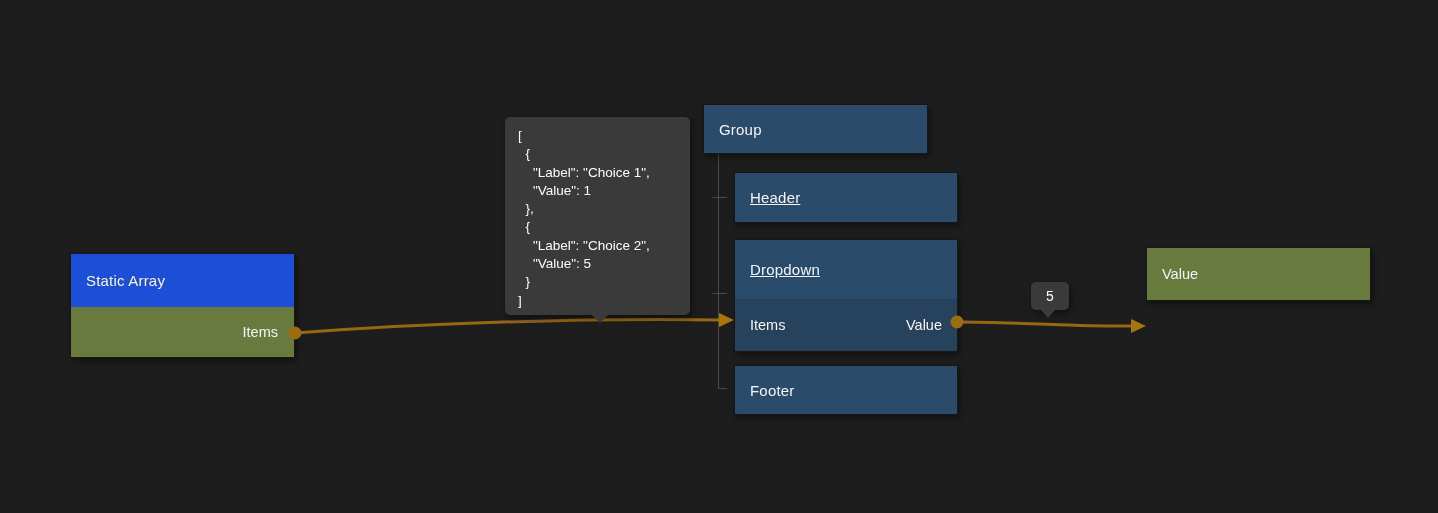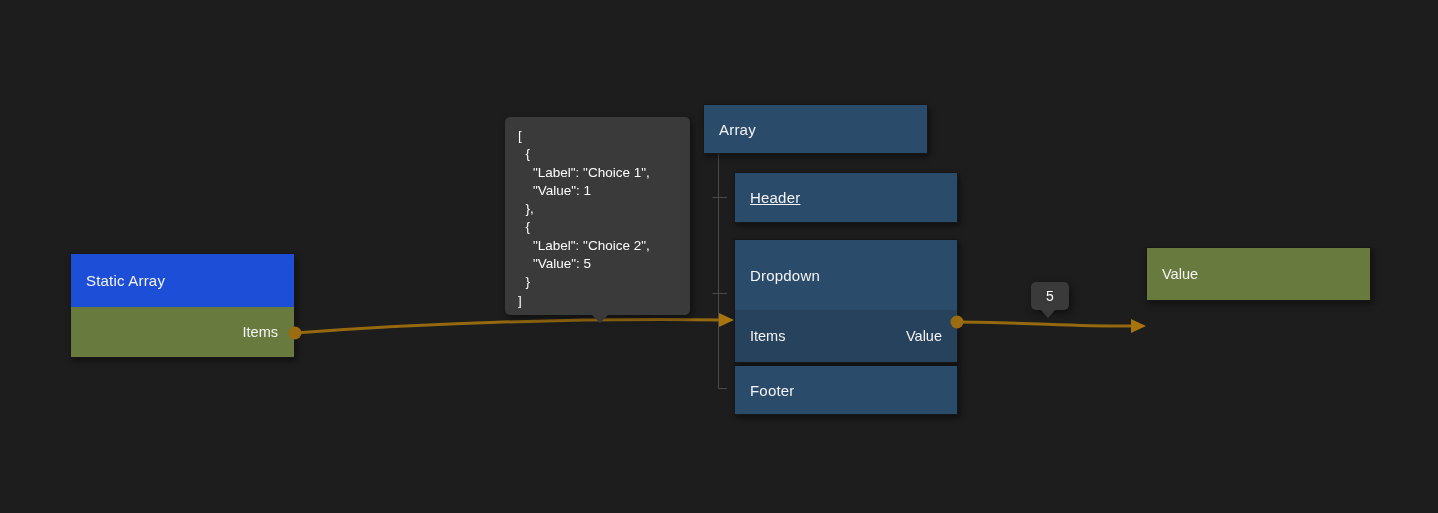--- a/index.html
+++ b/index.html
@@ -108,29 +108,29 @@
   </svg>
 
   <div class="node green" style="left:70px; top:253px; width:225px;">
     <div class="node-title" style="height:53px;">Static Array</div>
     <div class="node-body row-right" style="height:50px;">
       <span>Items</span>
     </div>
   </div>
 
   <div class="node blue" style="left:703px; top:104px; width:225px;">
-    <div class="node-title" style="height:48px;">Array</div>
+    <div class="node-title" style="height:48px;">Group</div>
   </div>
 
   <div class="node blue" style="left:734px; top:172px; width:224px;">
     <div class="node-title" style="height:49px;text-decoration:underline;">Header</div>
   </div>
 
   <div class="node blue" style="left:734px; top:239px; width:224px;">
-    <div class="node-title" style="height:70px;">Dropdown</div>
+    <div class="node-title" style="height:59px;text-decoration:underline;">Dropdown</div>
     <div class="node-row row-between" style="height:52px;">
       <span>Items</span>
       <span>Value</span>
     </div>
   </div>
 
   <div class="node blue" style="left:734px; top:365px; width:224px;">
     <div class="node-title" style="height:48px;text-align:center;">Footer</div>
   </div>
 

